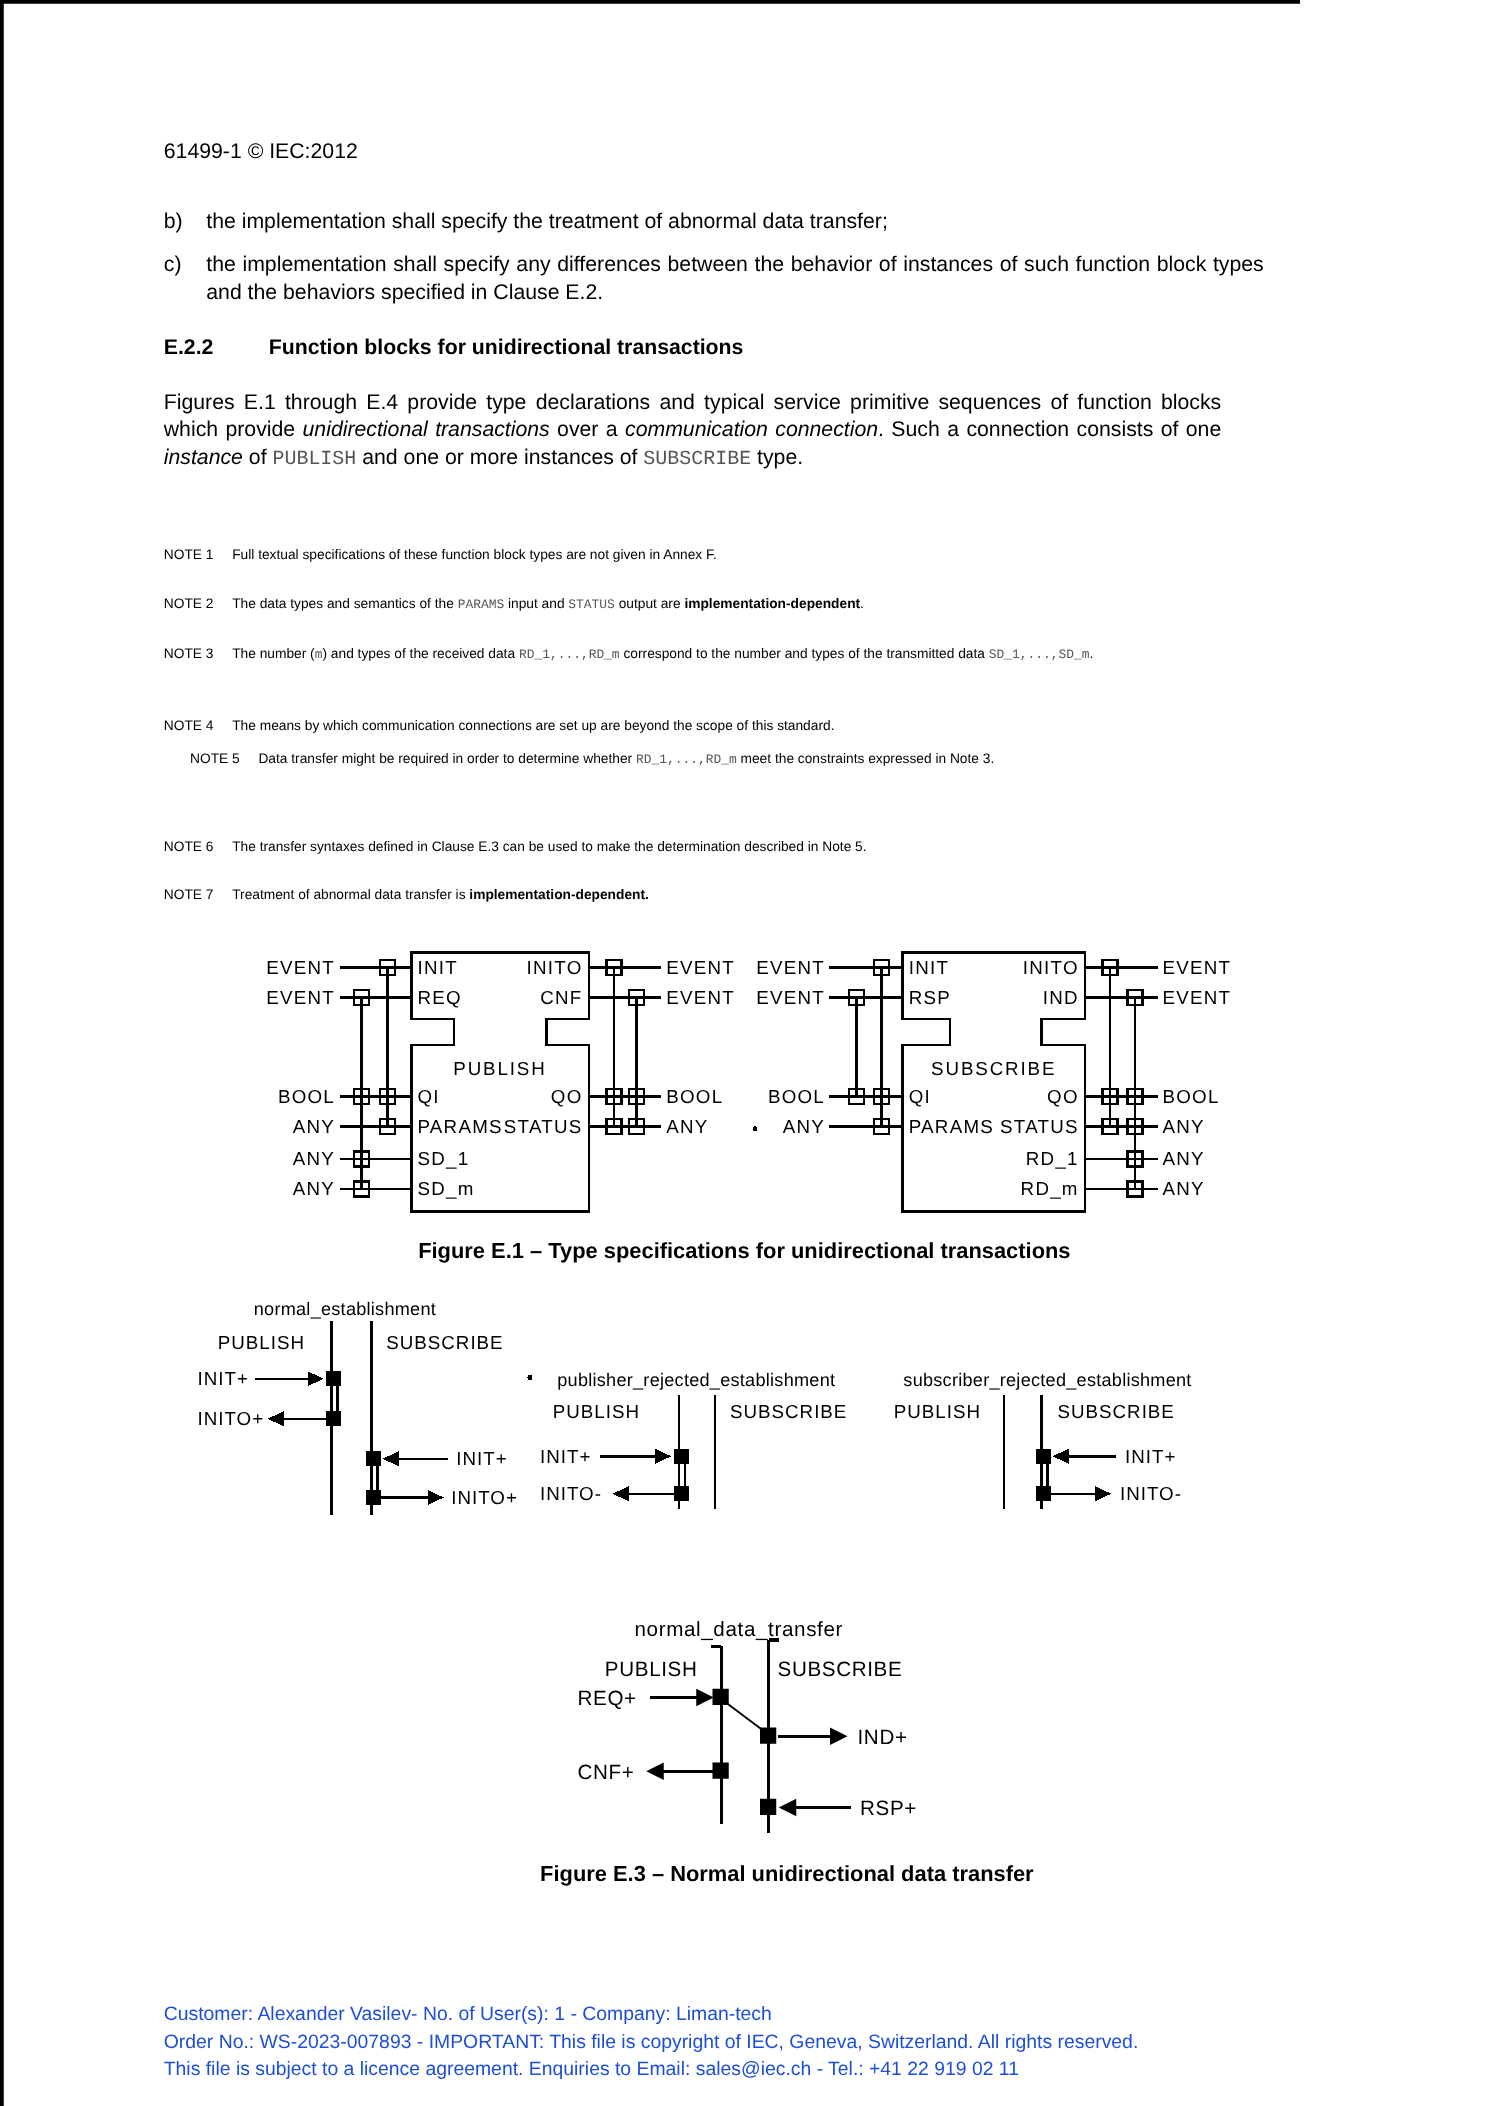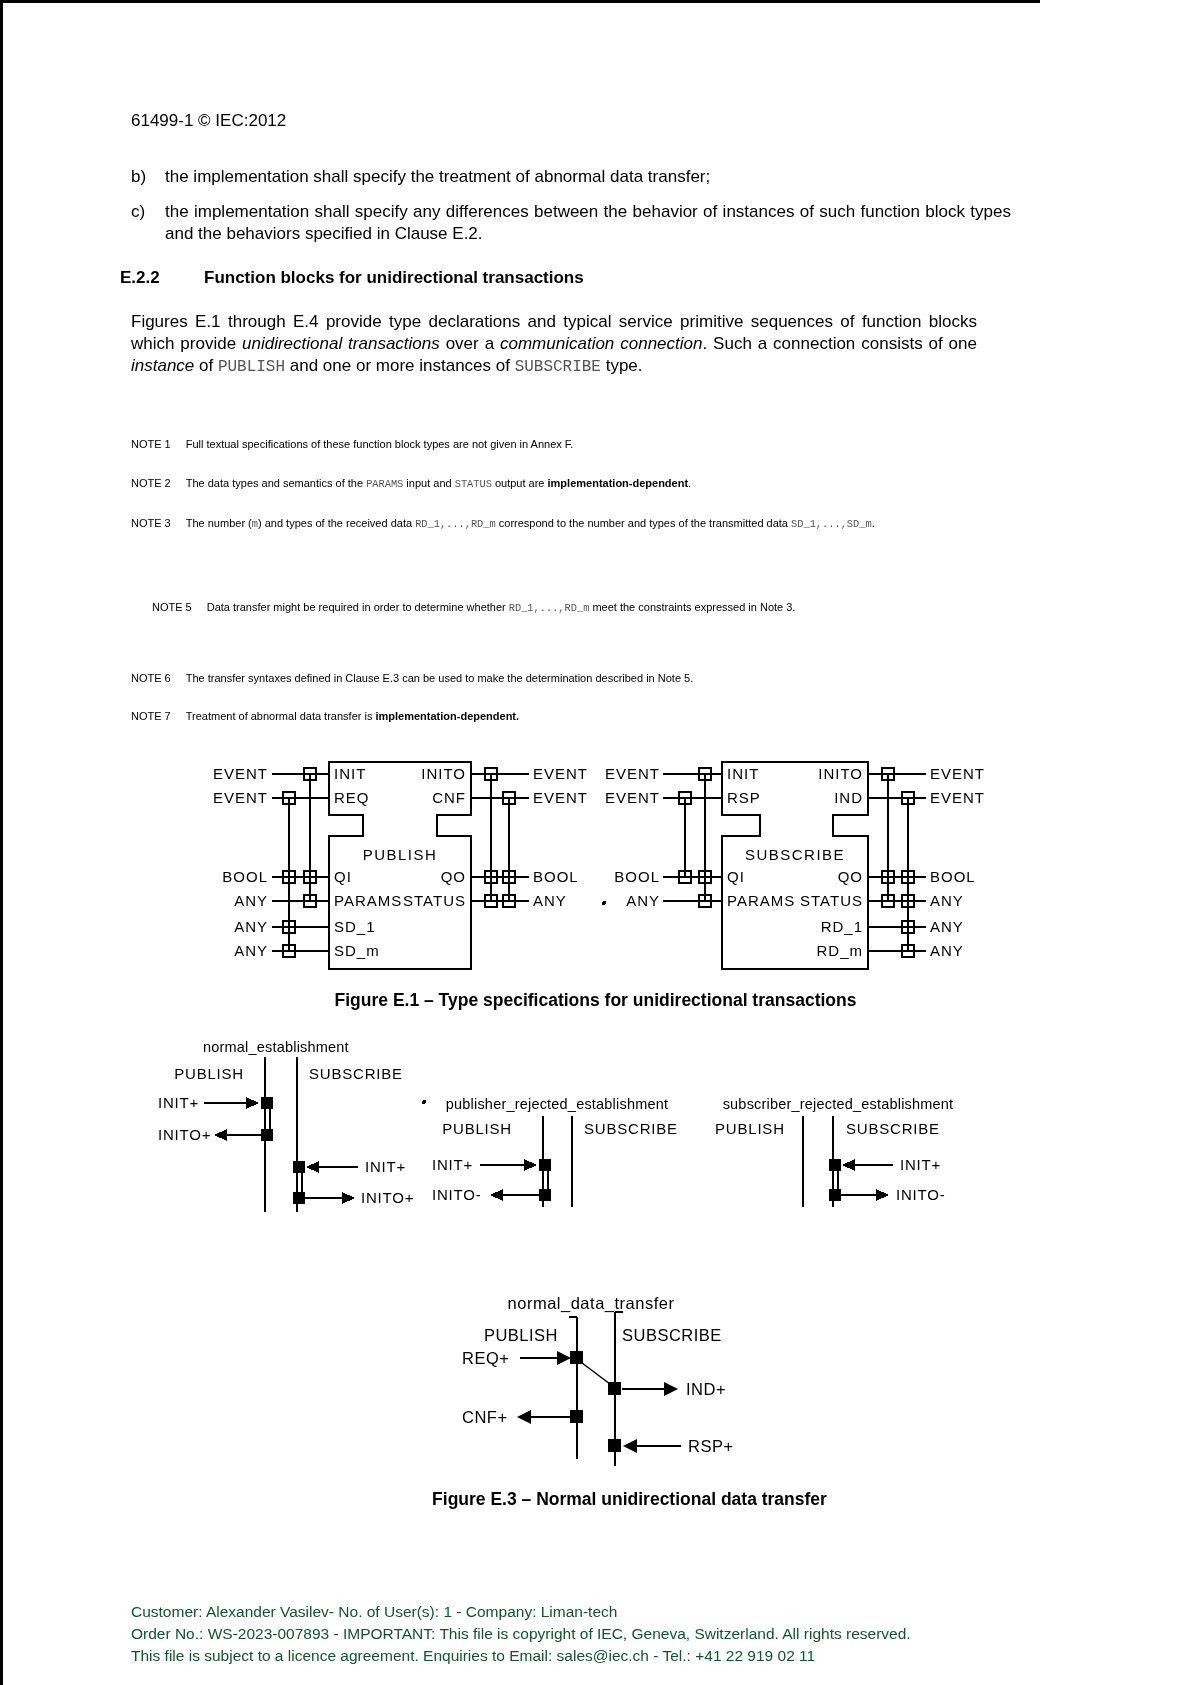--- a/index.html
+++ b/index.html
@@ -21,55 +21,58 @@
   .it{font-style:italic;}
   .mono{font-family:"Liberation Mono","DejaVu Sans Mono",monospace;font-size:0.94em;color:#555;}
   .bold{font-weight:bold;}
   .caption{left:0;width:1191px;text-align:center;font-size:17.5px;font-weight:bold;}
   svg text{fill:#000;}
   .fbtxt{font-family:"Liberation Sans",sans-serif;font-size:15px;letter-spacing:1px;}
   .fbname{font-family:"Liberation Sans",sans-serif;font-size:15px;letter-spacing:1.5px;}
   .seqtitle{font-family:"Liberation Sans",sans-serif;font-size:14.5px;letter-spacing:0.2px;}
   .seqtxt{font-family:"Liberation Sans",sans-serif;font-size:15px;letter-spacing:0.8px;}
   .seq3txt{font-family:"Liberation Sans",sans-serif;font-size:16.5px;letter-spacing:0.5px;}
-  .footer{left:131px;width:940px;font-size:15.5px;line-height:22px;color:#14532d;}
+  .footer{left:131px;width:940px;font-size:15.5px;line-height:22px;color:#1d4ed8;}
 </style>
 </head>
 <body>
 
 <div class="page">
   <div class="edge-top"></div>
   <div class="edge-left"></div>
 
   <div class="abs hdr" style="left:131px;top:111px;">61499-1 © IEC:2012</div>
   <div class="abs hdr hdr-center" style="top:111px;">– 93 –</div>
 
   <div class="abs body-txt li" style="top:166px;">
     <span class="marker">b)</span><span>the implementation shall specify the treatment of abnormal data transfer;</span>
   </div>
   <div class="abs body-txt li just" style="top:201px;">
     <span class="marker">c)</span><span>the implementation shall specify any differences between the behavior of instances of such function block types and the behaviors specified in Clause E.2.</span>
   </div>
 
-  <div class="abs sec-head" style="left:120px;top:268px;">
+  <div class="abs sec-head" style="left:131px;top:268px;">
     <span class="sec-num">E.2.2</span><span>Function blocks for unidirectional transactions</span>
   </div>
 
   <div class="abs body-txt just" style="left:131px;top:311px;width:846px;">
     <span>Figures E.1 through E.4 provide type declarations and typical service primitive sequences of function blocks which provide </span><span class="it">unidirectional transactions</span><span> over a </span><span class="it">communication connection</span><span>. Such a connection consists of one </span><span class="it">instance</span><span> of </span><span class="mono">PUBLISH</span><span> and one or more instances of </span><span class="mono">SUBSCRIBE</span><span> type.</span>
   </div>
 
   <div class="abs note" style="top:434px;">
     <span class="note-label">NOTE 1</span><span>Full textual specifications of these function block types are not given in Annex F.</span>
   </div>
   <div class="abs note" style="top:473px;">
     <span class="note-label">NOTE 2</span><span>The data types and semantics of the </span><span class="mono">PARAMS</span><span> input and </span><span class="mono">STATUS</span><span> output are </span><span class="bold">implementation-dependent</span><span>.</span>
   </div>
   <div class="abs note just" style="top:513px;">
     <span class="note-label">NOTE 3</span><span>The number (</span><span class="mono">m</span><span>) and types of the received data </span><span class="mono">RD_1,...,RD_m</span><span> correspond to the number and types of the transmitted data </span><span class="mono">SD_1,...,SD_m</span><span>.</span>
+  </div>
+  <div class="abs note" style="top:571px;">
+    <span class="note-label">NOTE 4</span><span>The means by which communication connections are set up are beyond the scope of this standard.</span>
   </div>
   <div class="abs note just" style="top:597px;margin-left:21px;">
     <span class="note-label">NOTE 5</span><span>Data transfer might be required in order to determine whether </span><span class="mono">RD_1,...,RD_m</span><span> meet the constraints expressed in Note 3.</span>
   </div>
   <div class="abs note" style="top:668px;">
     <span class="note-label">NOTE 6</span><span>The transfer syntaxes defined in Clause E.3 can be used to make the determination described in Note 5.</span>
   </div>
   <div class="abs note" style="top:706px;">
     <span class="note-label">NOTE 7</span><span>Treatment of abnormal data transfer is </span><span class="bold">implementation-dependent.</span>
   </div>

